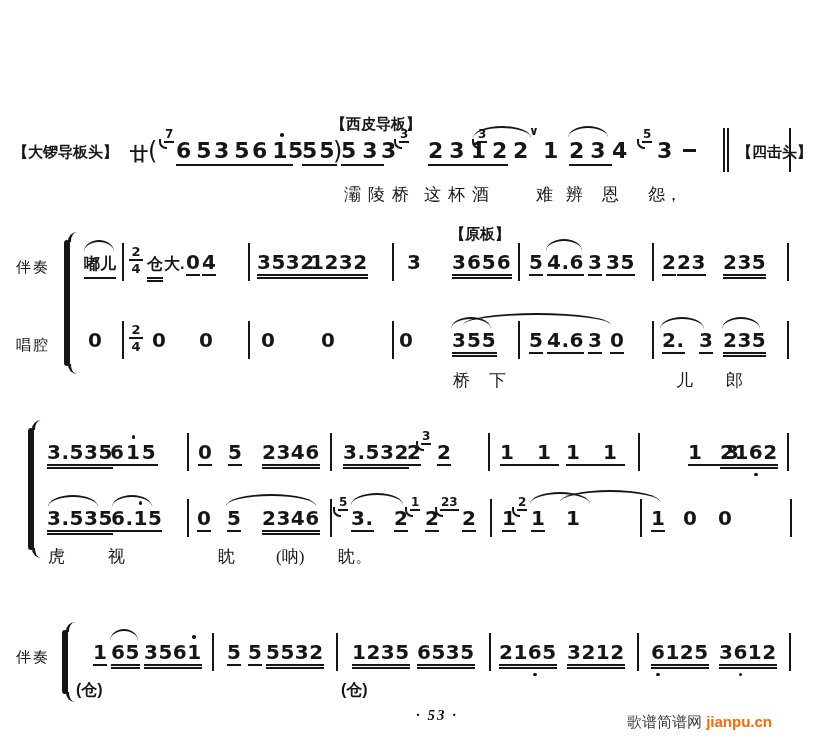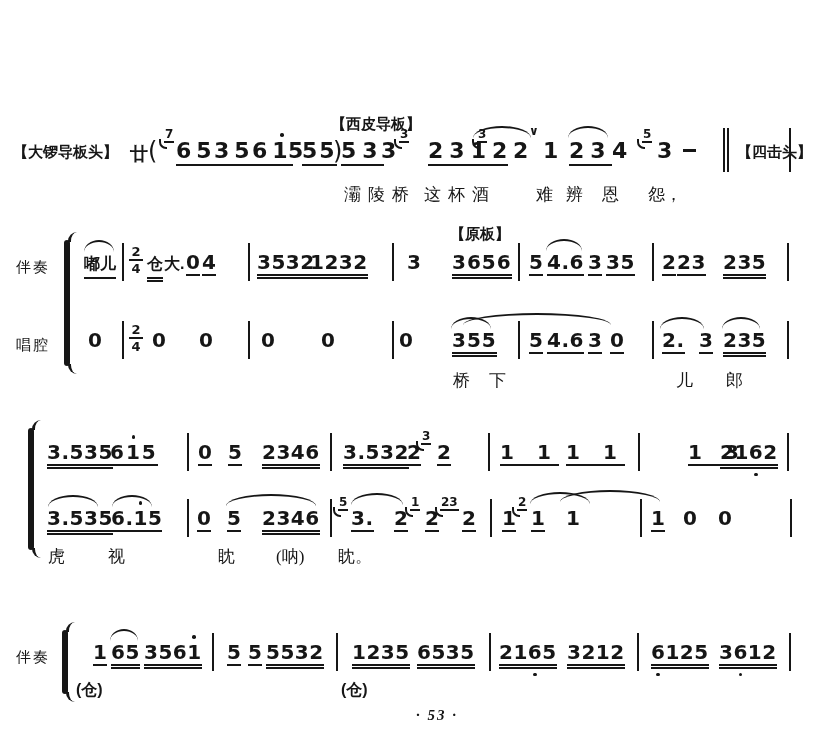--- a/index.html
+++ b/index.html
@@ -249,13 +249,16 @@
       </div>
       <div class="srow" style="top: 680px;">
         <span class="txt ch" style="left: 76px;">(仓)</span>
         <span class="txt ch" style="left: 341px;">(仓)</span>
       </div>
       <div class="brace" style="left: 64px; top: 240px; height: 126px;"></div>
       <div class="brace" style="left: 28px; top: 428px; height: 122px;"></div>
       <div class="brace" style="left: 62px; top: 630px; height: 64px;"></div>
     </div>
   <div class="pageno">· 53 ·</div>
+  <div class="wm">
+    <span class="site">歌谱简谱网 </span><span class="dom">jianpu.cn</span>
+  </div>
 </div>
 
 </body></html>

